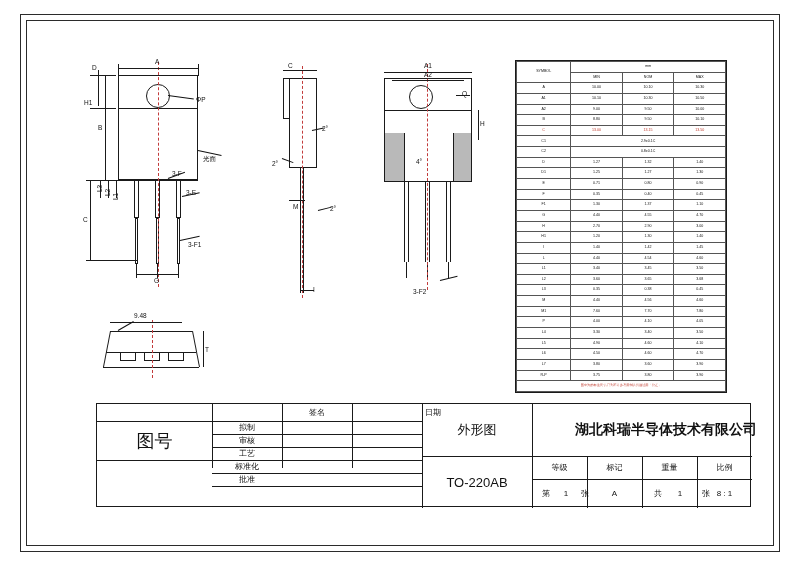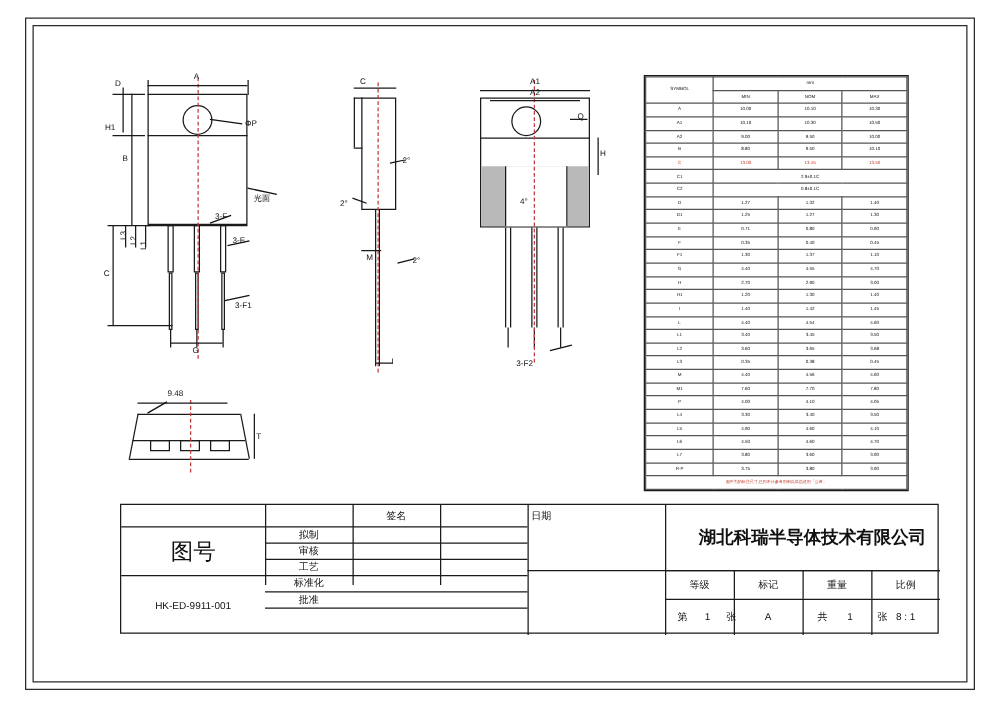--- a/index.html
+++ b/index.html
@@ -403,33 +403,34 @@
     <div class="cell bt" style="left:435px;top:52px;width:220px;height:1px;border-top:1px solid #1a1a1a;"></div>
 
     <div class="cell bl" style="left:490px;top:52px;width:1px;height:23px;border-left:1px solid #1a1a1a;"></div>
     <div class="cell bl" style="left:545px;top:52px;width:1px;height:23px;border-left:1px solid #1a1a1a;"></div>
     <div class="cell bl" style="left:600px;top:52px;width:1px;height:23px;border-left:1px solid #1a1a1a;"></div>
     <div class="cell bl" style="left:490px;top:75px;width:1px;height:29px;border-left:1px solid #1a1a1a;"></div>
     <div class="cell bl" style="left:545px;top:75px;width:1px;height:29px;border-left:1px solid #1a1a1a;"></div>
     <div class="cell bl" style="left:600px;top:75px;width:1px;height:29px;border-left:1px solid #1a1a1a;"></div>
 
     <div class="cell cn" style="left:0;top:17px;width:115px;height:39px;font-size:18px;">图号</div>
-    <div class="cell" style="left:0;top:56px;width:115px;height:48px;font-size:8px;">HK-ED-9911-001</div>
 
     <div class="cell cn" style="left:185px;top:0;width:70px;height:17px;font-size:8px;">签名</div>
     <div class="cell cn" style="left:255px;top:0;width:70px;height:17px;font-size:8px;margin-left:46px;">日期</div>
 
     <div class="cell cn" style="left:115px;top:17px;width:70px;height:13px;font-size:8px;">拟制</div>
     <div class="cell cn" style="left:115px;top:30px;width:70px;height:13px;font-size:8px;">审核</div>
     <div class="cell cn" style="left:115px;top:43px;width:70px;height:13px;font-size:8px;">工艺</div>
     <div class="cell cn" style="left:115px;top:56px;width:70px;height:13px;font-size:8px;">标准化</div>
     <div class="cell cn" style="left:115px;top:69px;width:70px;height:13px;font-size:8px;">批准</div>
 
-
-    <div class="cell cn" style="left:443px;top:0;width:220px;height:52px;font-size:14px;font-weight:bold;">湖北科瑞半导体技术有限公司</div>
+    <div class="cell cn" style="left:325px;top:0;width:110px;height:52px;font-size:13px;">外形图</div>
+    <div class="cell" style="left:325px;top:52px;width:110px;height:52px;font-size:13px;">TO-220AB</div>
+
+    <div class="cell cn" style="left:459px;top:0;width:220px;height:52px;font-size:14px;font-weight:bold;">湖北科瑞半导体技术有限公司</div>
 
     <div class="cell cn" style="left:435px;top:52px;width:55px;height:23px;font-size:8px;">等级</div>
     <div class="cell cn" style="left:490px;top:52px;width:55px;height:23px;font-size:8px;">标记</div>
     <div class="cell cn" style="left:545px;top:52px;width:55px;height:23px;font-size:8px;">重量</div>
     <div class="cell cn" style="left:600px;top:52px;width:55px;height:23px;font-size:8px;">比例</div>
 
     <div class="cell" style="left:435px;top:75px;width:55px;height:29px;font-size:8px;"></div>
     <div class="cell" style="left:490px;top:75px;width:55px;height:29px;font-size:8px;">A</div>
     <div class="cell" style="left:545px;top:75px;width:55px;height:29px;font-size:8px;"></div>
     <div class="cell" style="left:600px;top:75px;width:55px;height:29px;font-size:8px;">8 : 1</div>

